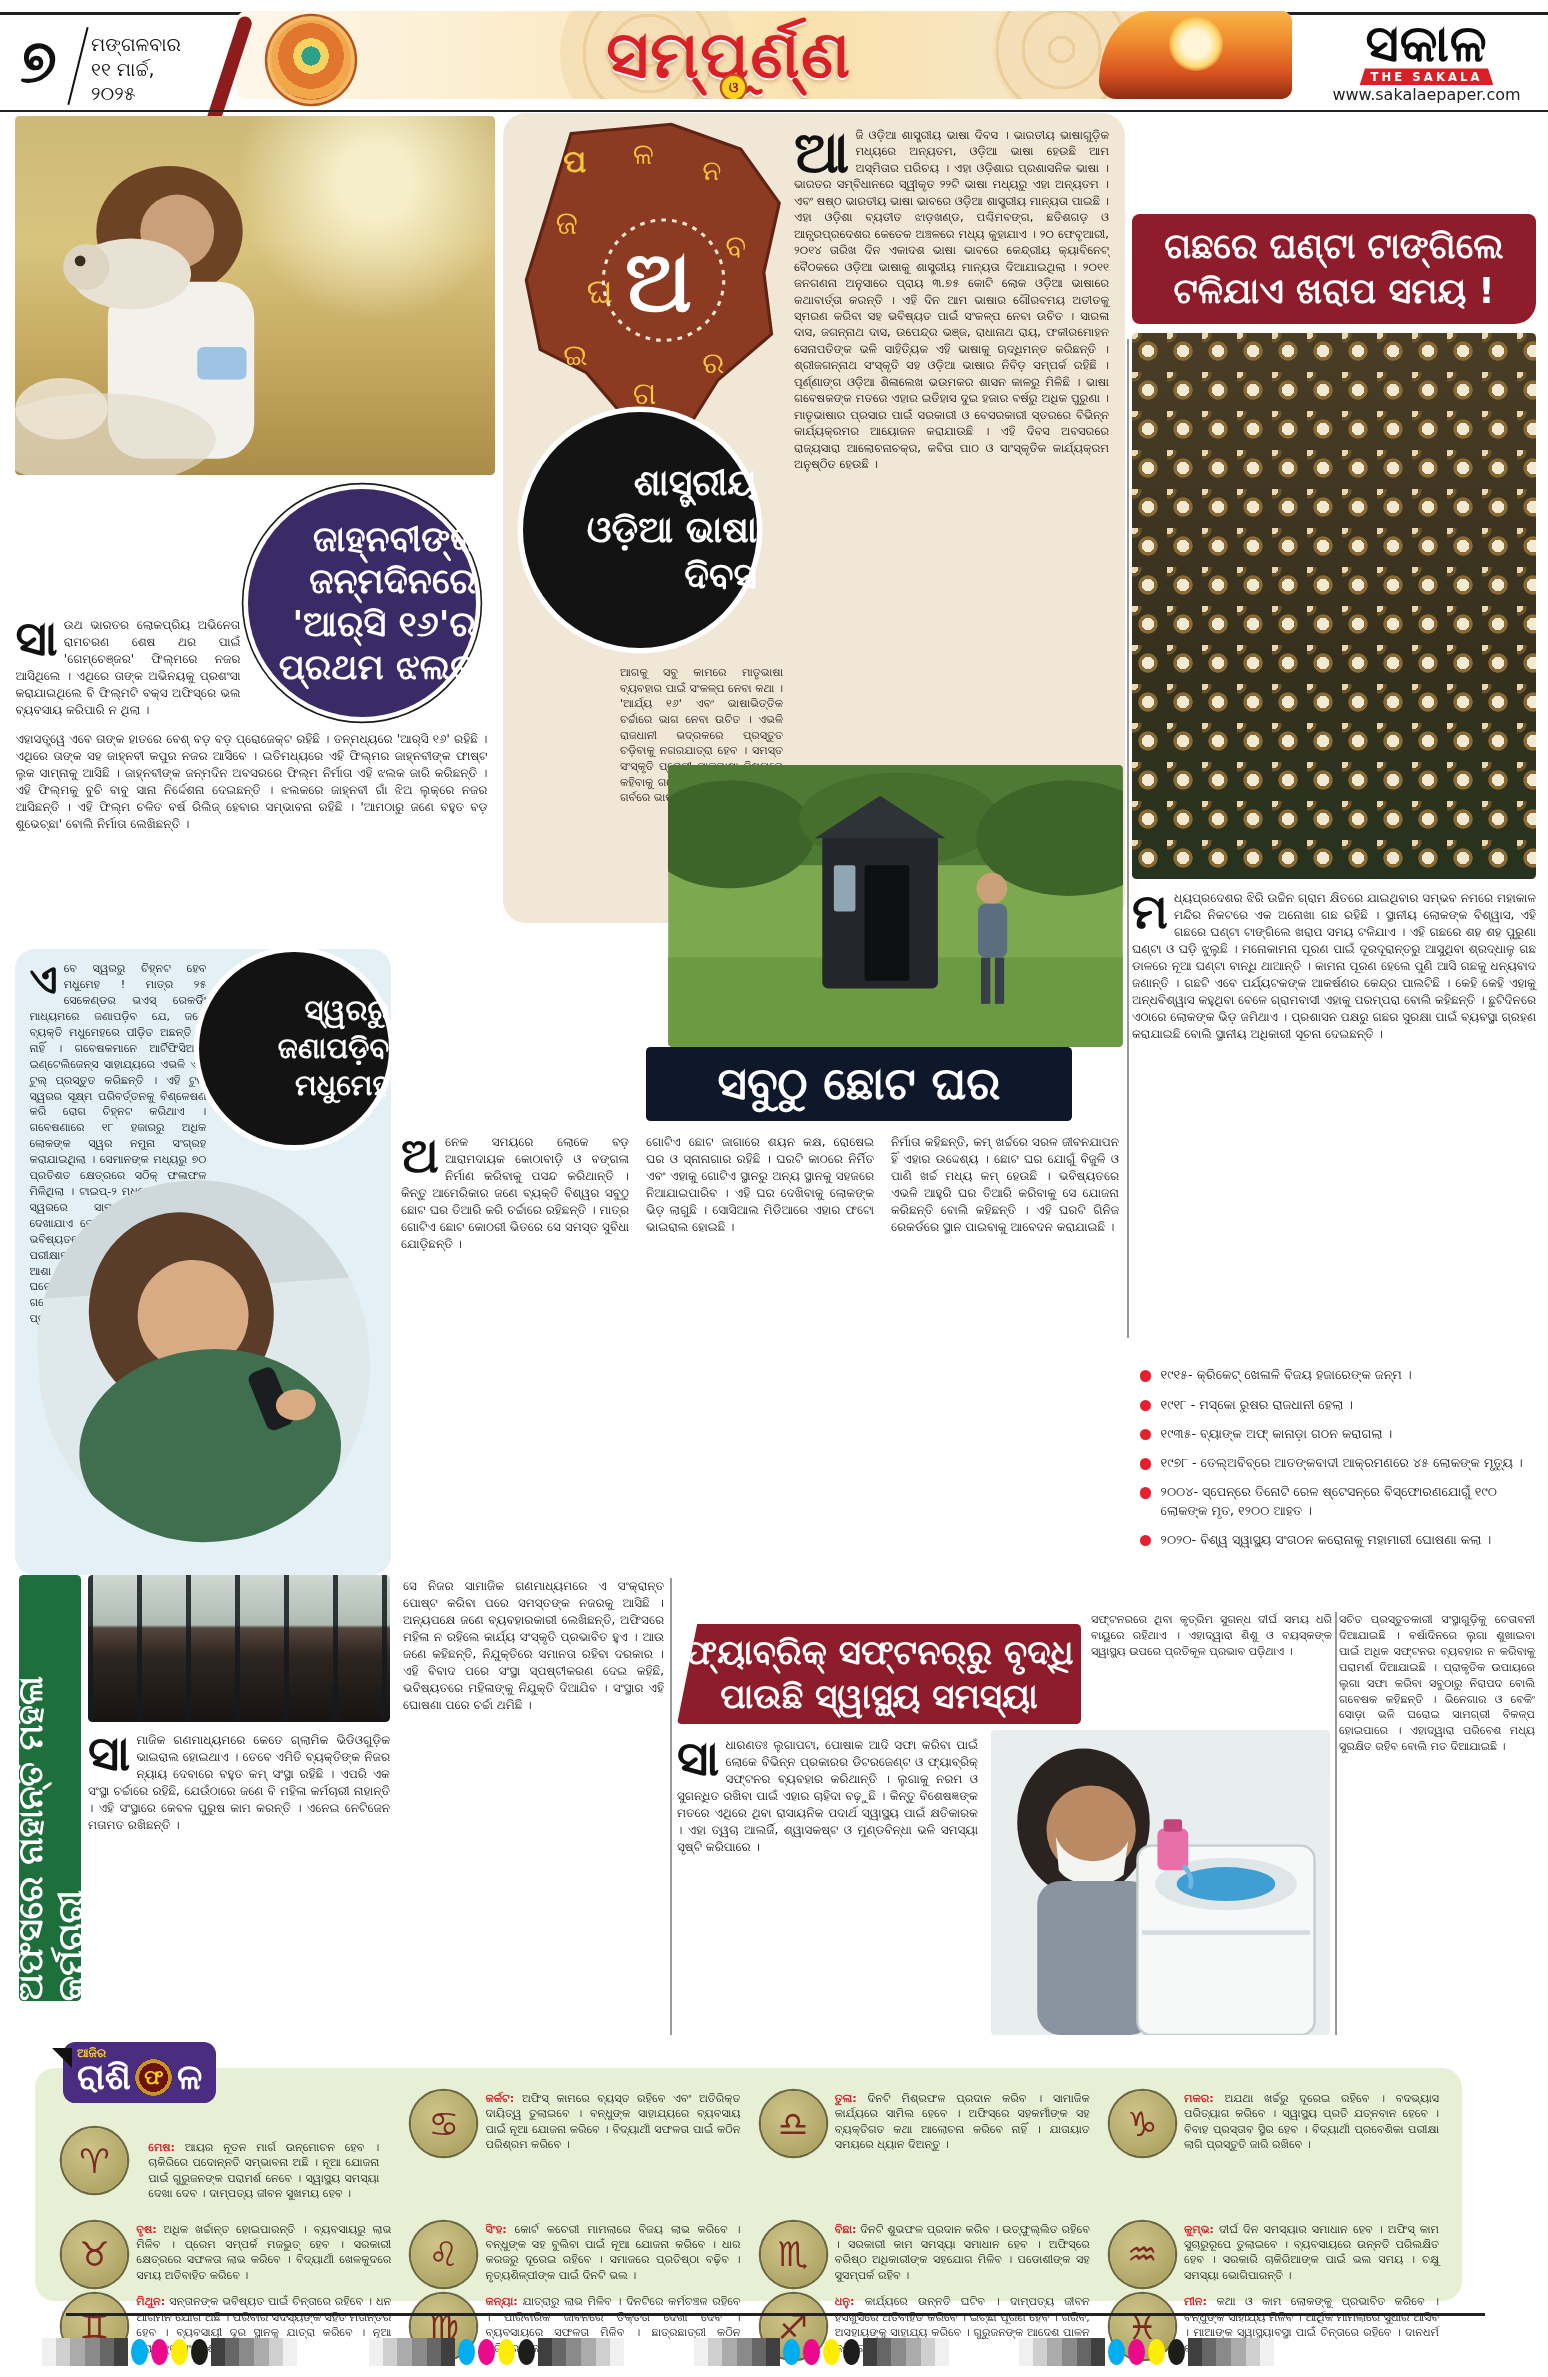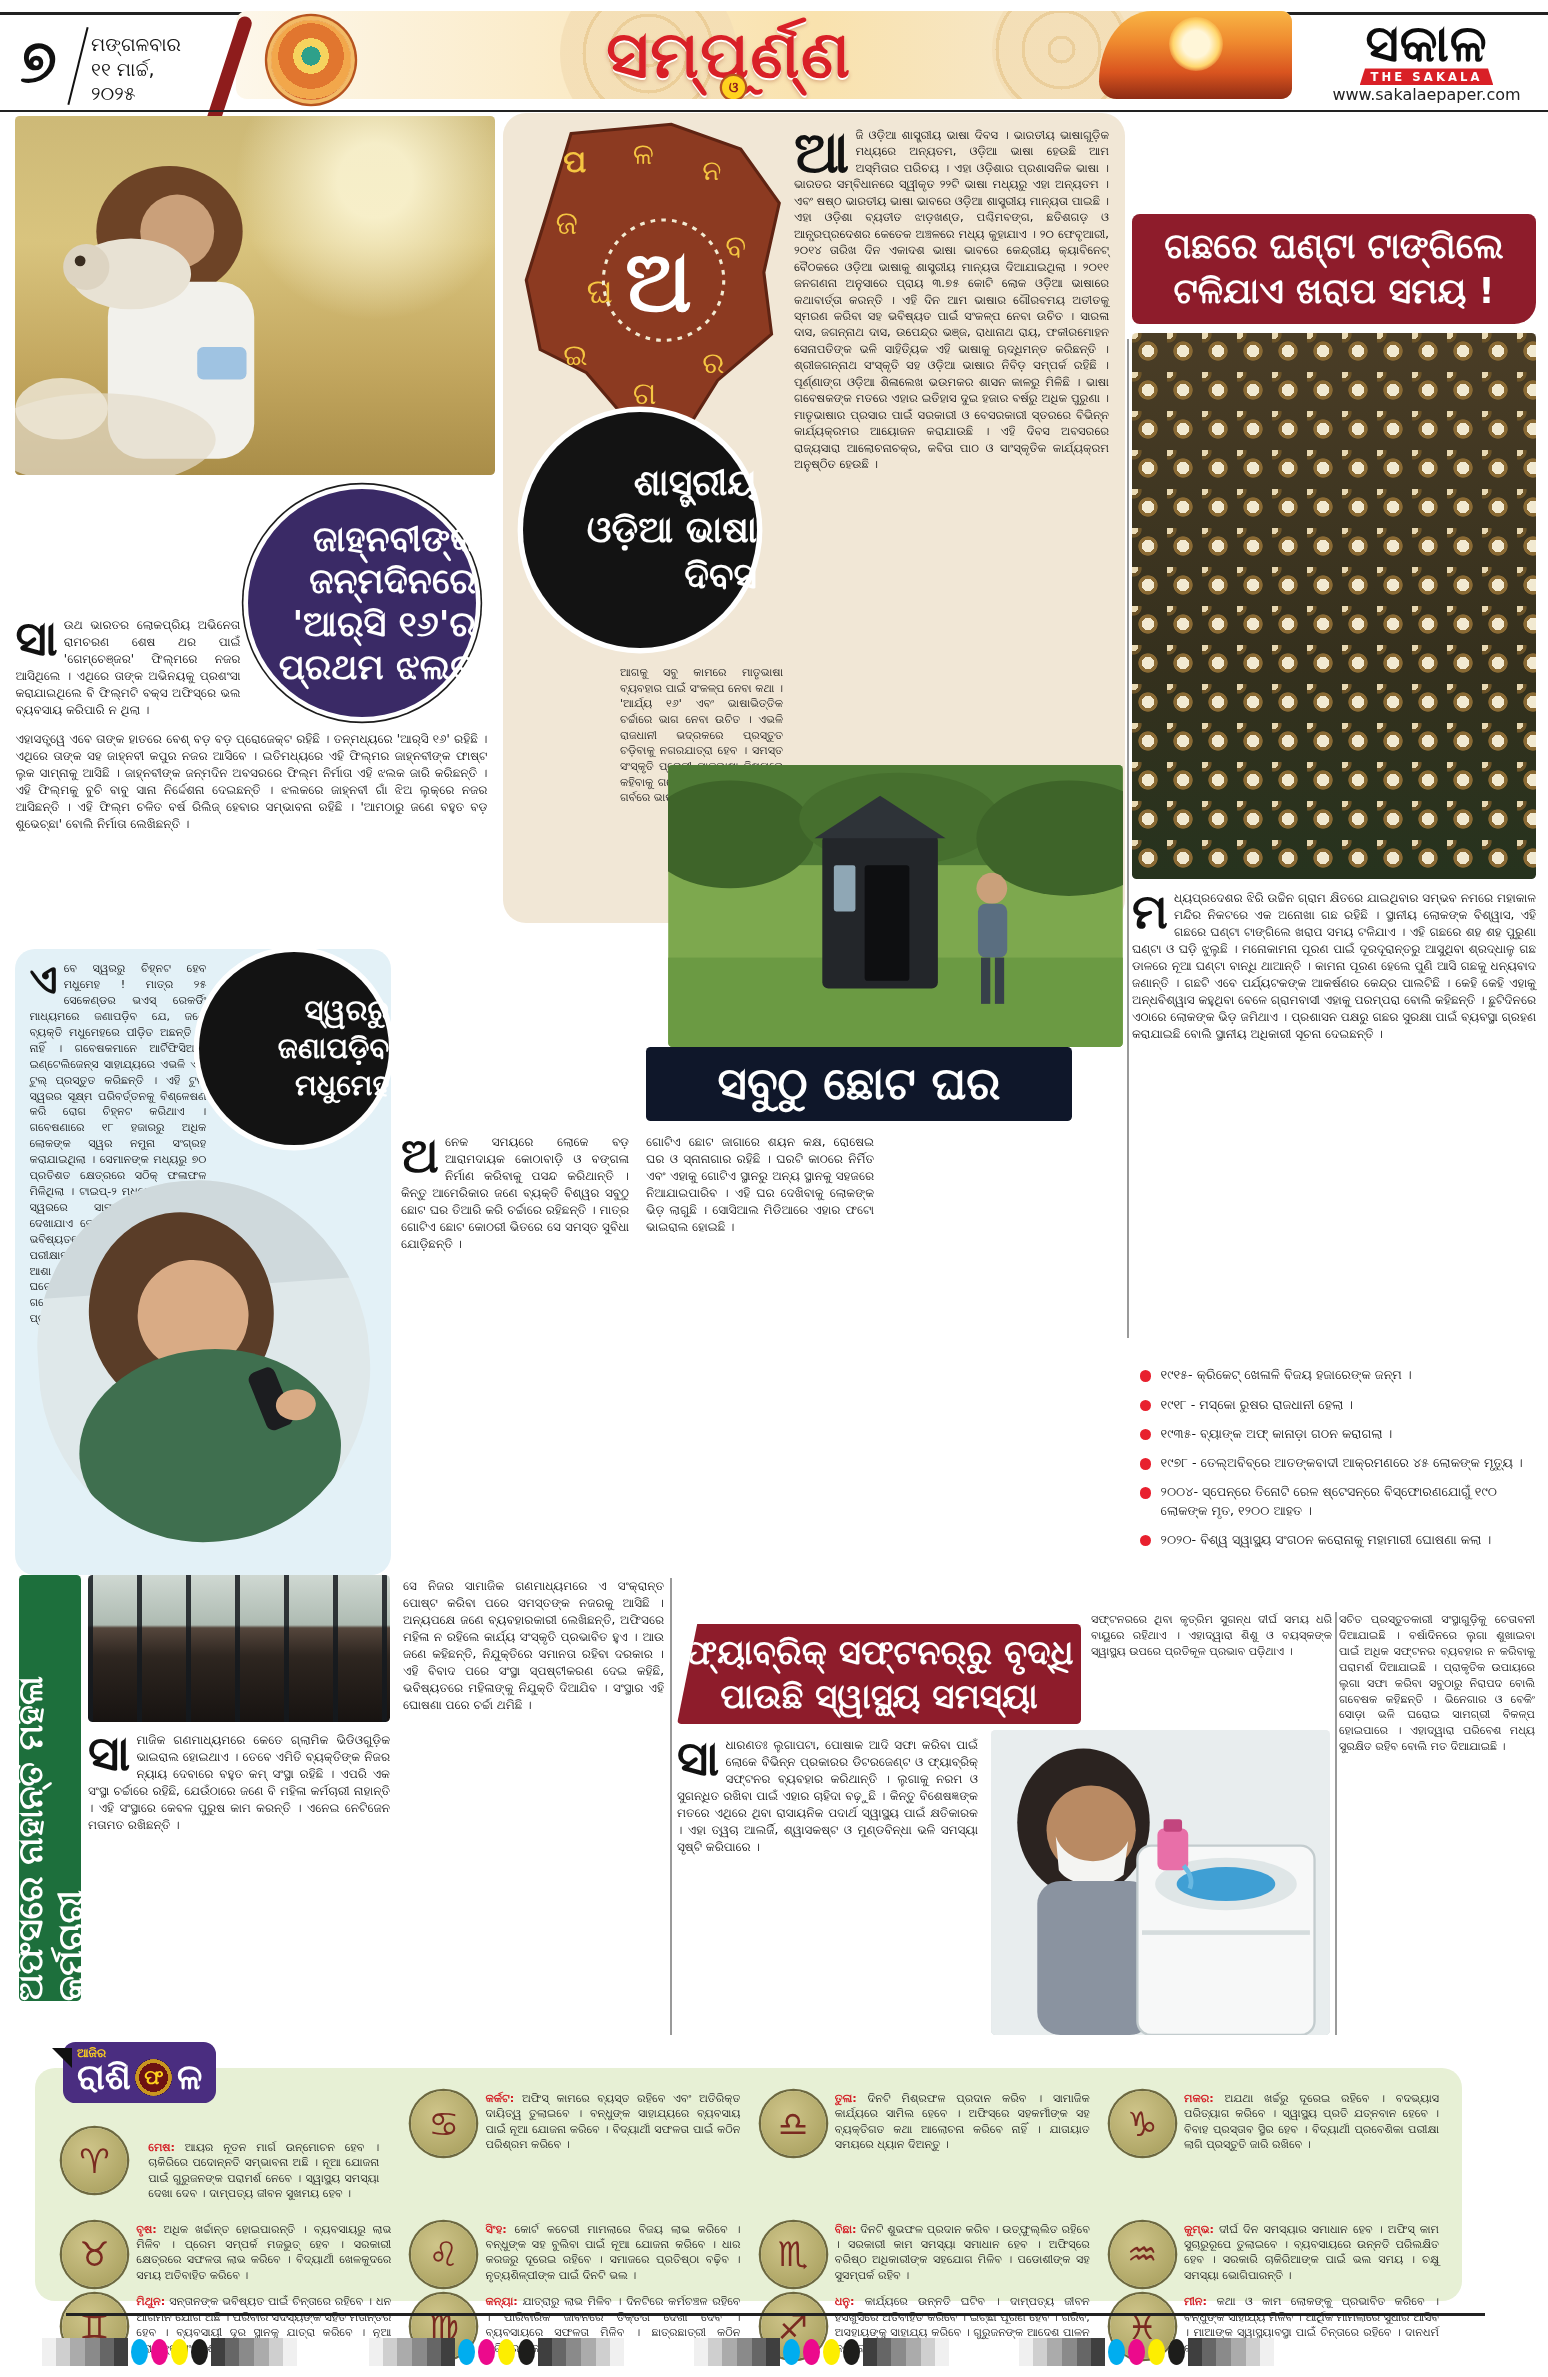--- a/index.html
+++ b/index.html
@@ -250,20 +250,21 @@
       <rect x="424" y="250" width="12" height="60" fill="#37404a"></rect>
     </svg>
   </div>
   <div class="abs orangebar" style="left:646px;top:1047px;width:426px;height:74px;font-size:45px;z-index:5;">ସବୁଠୁ ଛୋଟ ଘର</div>
 
   <div class="abs body" style="left:401px;top:1134px;width:228px;height:441px;">
     <span class="dropcap">ଅ</span>
     <span>ନେକ ସମୟରେ ଲୋକେ ବଡ଼ ଆରାମଦାୟକ କୋଠାବାଡ଼ି ଓ ବଙ୍ଗଳା ନିର୍ମାଣ କରିବାକୁ ପସନ୍ଦ କରିଥାନ୍ତି । କିନ୍ତୁ ଆମେରିକାର ଜଣେ ବ୍ୟକ୍ତି ବିଶ୍ୱର ସବୁଠୁ ଛୋଟ ଘର ତିଆରି କରି ଚର୍ଚ୍ଚାରେ ରହିଛନ୍ତି । ମାତ୍ର ଗୋଟିଏ ଛୋଟ କୋଠରୀ ଭିତରେ ସେ ସମସ୍ତ ସୁବିଧା ଯୋଡ଼ିଛନ୍ତି ।</span>
   </div>
   <div class="abs body" style="left:646px;top:1134px;width:228px;height:441px;">ଗୋଟିଏ ଛୋଟ ଜାଗାରେ ଶୟନ କକ୍ଷ, ରୋଷେଇ ଘର ଓ ସ୍ନାନାଗାର ରହିଛି । ଘରଟି କାଠରେ ନିର୍ମିତ ଏବଂ ଏହାକୁ ଗୋଟିଏ ସ୍ଥାନରୁ ଅନ୍ୟ ସ୍ଥାନକୁ ସହଜରେ ନିଆଯାଇପାରିବ । ଏହି ଘର ଦେଖିବାକୁ ଲୋକଙ୍କ ଭିଡ଼ ଲାଗୁଛି । ସୋସିଆଲ ମିଡିଆରେ ଏହାର ଫଟୋ ଭାଇରାଲ ହୋଇଛି ।</div>
+  <div class="abs body" style="left:891px;top:1134px;width:228px;height:441px;">ନିର୍ମାତା କହିଛନ୍ତି, କମ୍ ଖର୍ଚ୍ଚରେ ସରଳ ଜୀବନଯାପନ ହିଁ ଏହାର ଉଦ୍ଦେଶ୍ୟ । ଛୋଟ ଘର ଯୋଗୁଁ ବିଜୁଳି ଓ ପାଣି ଖର୍ଚ୍ଚ ମଧ୍ୟ କମ୍ ହେଉଛି । ଭବିଷ୍ୟତରେ ଏଭଳି ଆହୁରି ଘର ତିଆରି କରିବାକୁ ସେ ଯୋଜନା କରିଛନ୍ତି ବୋଲି କହିଛନ୍ତି । ଏହି ଘରଟି ଗିନିଜ ରେକର୍ଡରେ ସ୍ଥାନ ପାଇବାକୁ ଆବେଦନ କରାଯାଇଛି ।</div>
 
   <div class="abs bluepanel" style="left:15.4px;top:949px;width:376px;height:626px;">
     <div class="abs body" style="left:14px;top:12.3px;width:177px;height:401px;font-size:11.2px;">
       <span class="dropcap" style="font-size:40px;">ଏ</span>
       <span>ବେ ସ୍ୱରରୁ ଚିହ୍ନଟ ହେବ ମଧୁମେହ ! ମାତ୍ର ୨୫ ସେକେଣ୍ଡର ଭଏସ୍ ରେକର୍ଡିଂ ମାଧ୍ୟମରେ ଜଣାପଡ଼ିବ ଯେ, ଜଣେ ବ୍ୟକ୍ତି ମଧୁମେହରେ ପୀଡ଼ିତ ଅଛନ୍ତି କି ନାହିଁ । ଗବେଷକମାନେ ଆର୍ଟିଫିସିଆଲ୍ ଇଣ୍ଟେଲିଜେନ୍ସ ସାହାଯ୍ୟରେ ଏଭଳି ଏକ ଟୁଲ୍ ପ୍ରସ୍ତୁତ କରିଛନ୍ତି । ଏହି ଟୁଲ୍ ସ୍ୱରର ସୂକ୍ଷ୍ମ ପରିବର୍ତ୍ତନକୁ ବିଶ୍ଳେଷଣ କରି ରୋଗ ଚିହ୍ନଟ କରିଥାଏ । ଗବେଷଣାରେ ୧୮ ହଜାରରୁ ଅଧିକ ଲୋକଙ୍କ ସ୍ୱର ନମୁନା ସଂଗ୍ରହ କରାଯାଇଥିଲା । ସେମାନଙ୍କ ମଧ୍ୟରୁ ୭୦ ପ୍ରତିଶତ କ୍ଷେତ୍ରରେ ସଠିକ୍ ଫଳାଫଳ ମିଳିଥିଲା । ଟାଇପ୍-୨ ମଧୁମେହ ରୋଗୀଙ୍କ ସ୍ୱରରେ ସାମାନ୍ୟ ପରିବର୍ତ୍ତନ ଦେଖାଯାଏ ବୋଲି ବିଶେଷଜ୍ଞ କହିଛନ୍ତି । ଭବିଷ୍ୟତରେ ଏହି ପ୍ରଯୁକ୍ତି ସ୍ୱାସ୍ଥ୍ୟ ପରୀକ୍ଷାକୁ ସହଜ ଓ ଶସ୍ତା କରିବ ବୋଲି ଆଶା କରାଯାଉଛି । ରକ୍ତ ପରୀକ୍ଷା ବିନା ଘରେ ବସି ସ୍କ୍ରିନିଂ ସମ୍ଭବ ହେବ । ଏହି ଗବେଷଣା ପ୍ରତିଷ୍ଠିତ ଜର୍ଣ୍ଣାଲରେ ପ୍ରକାଶ ପାଇଛି ।</span>
     </div>
     <div class="abs circle-head blackc" style="left:184px;top:3.1px;width:190px;height:193px;font-size:29px;line-height:1.3;">
       <span>ସ୍ୱରରୁ</span>
       <span>ଜଣାପଡ଼ିବ</span>
       <span>ମଧୁମେହ</span>

